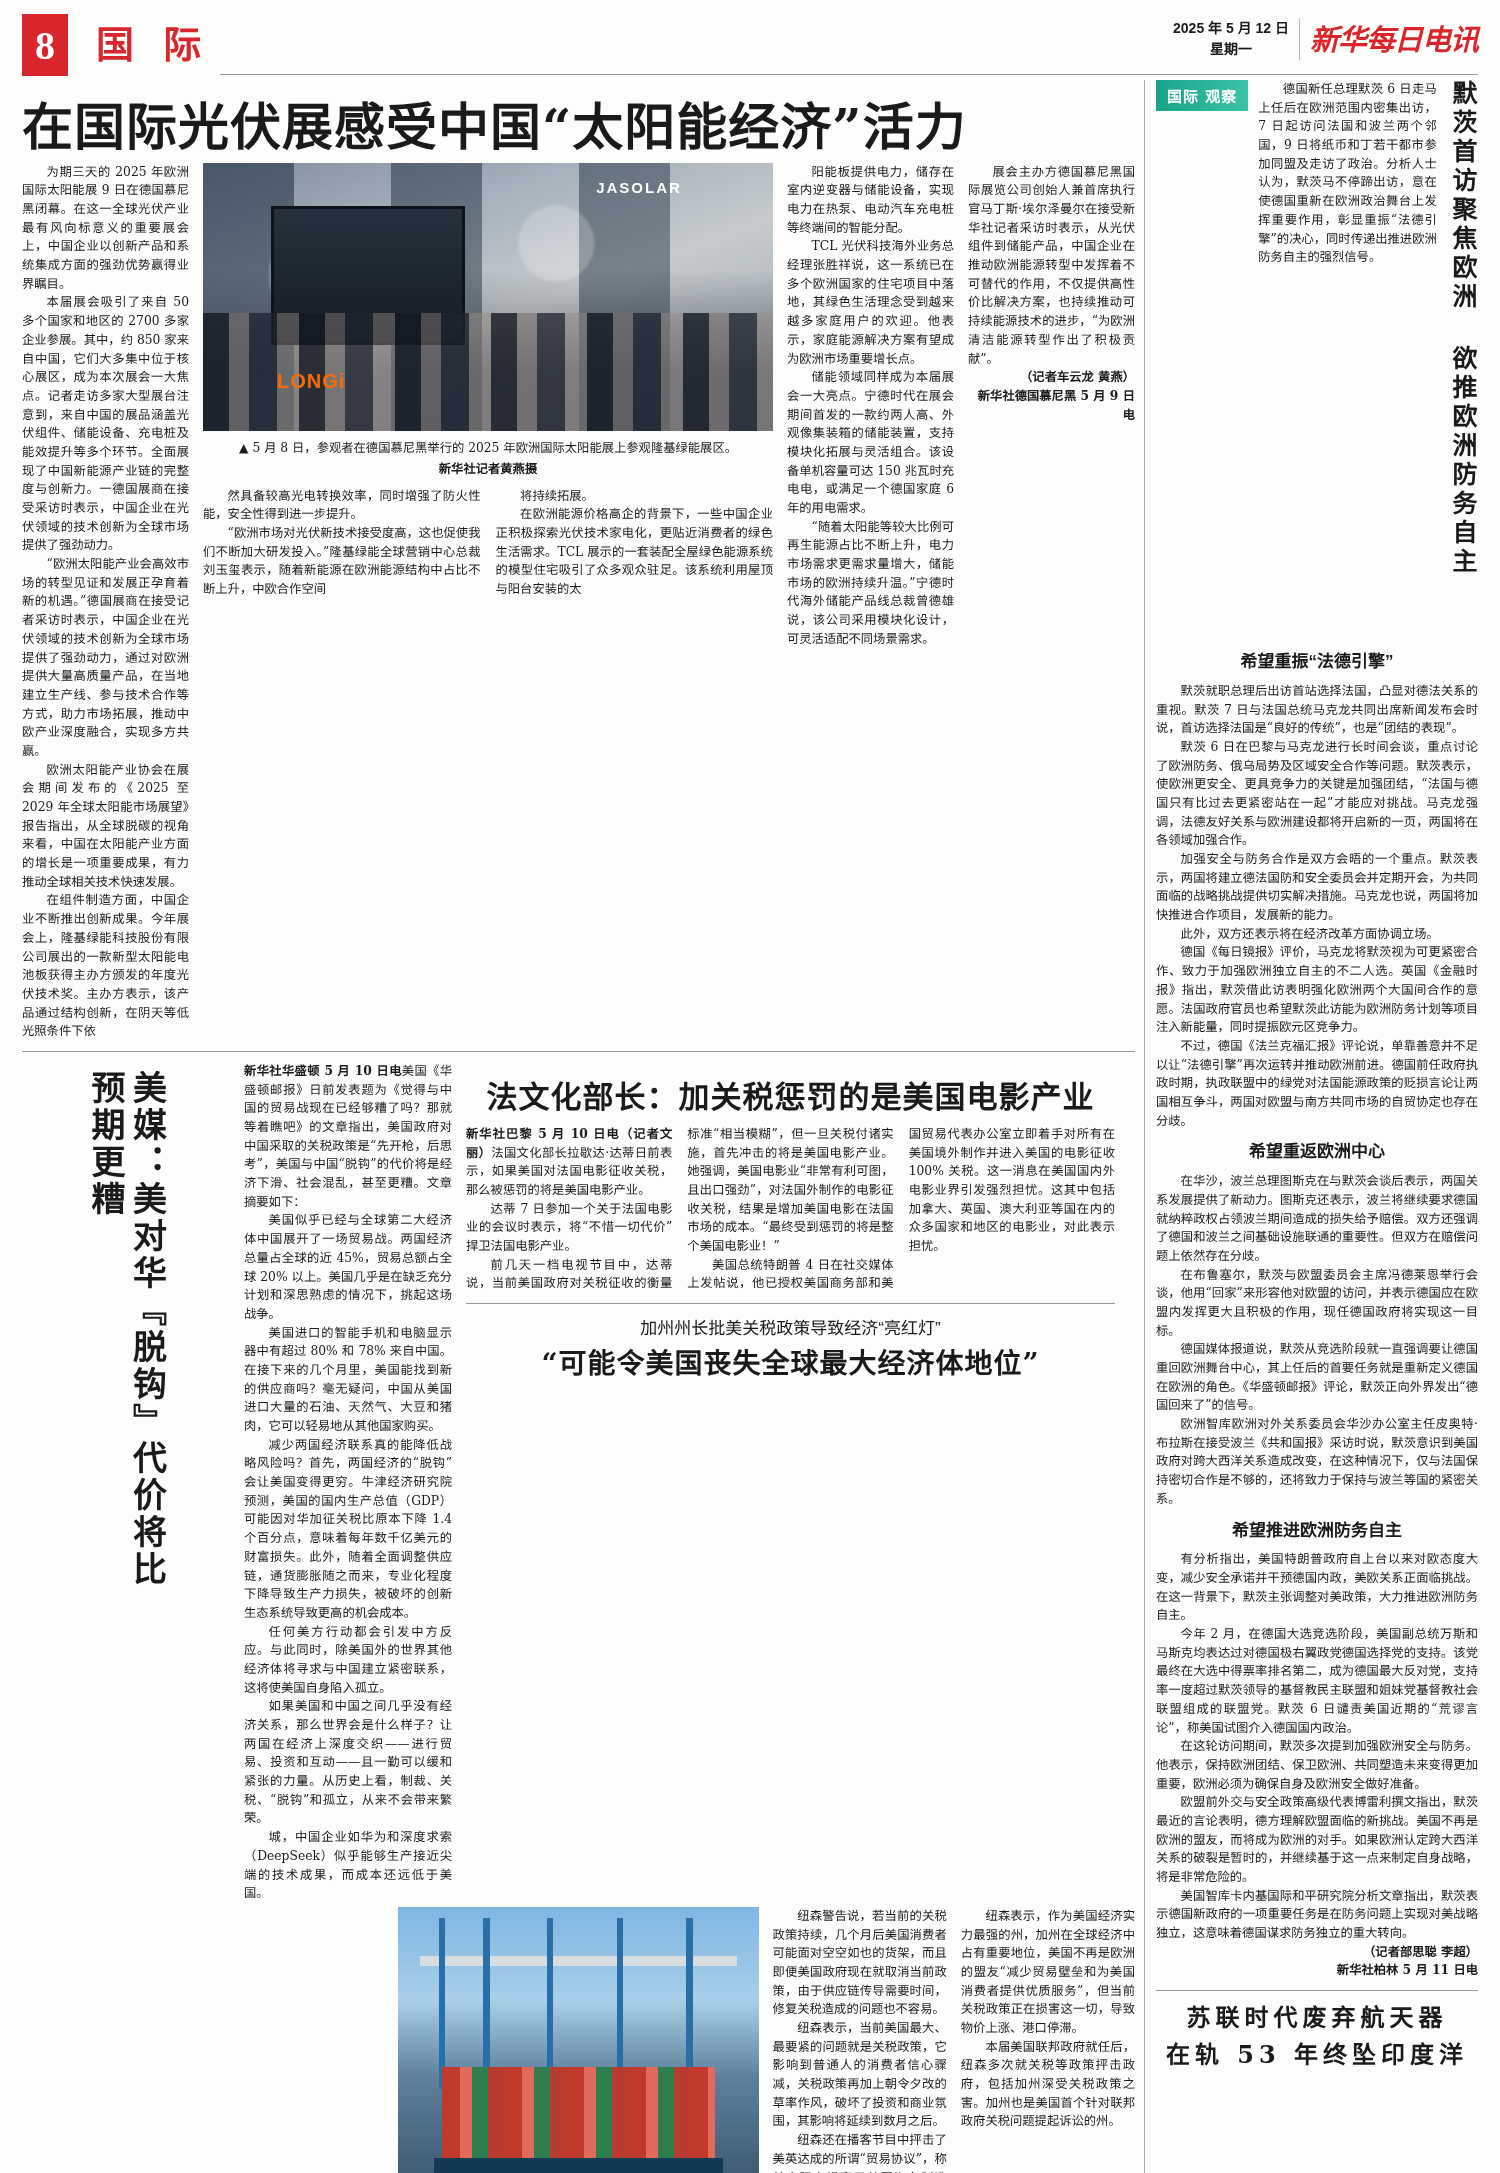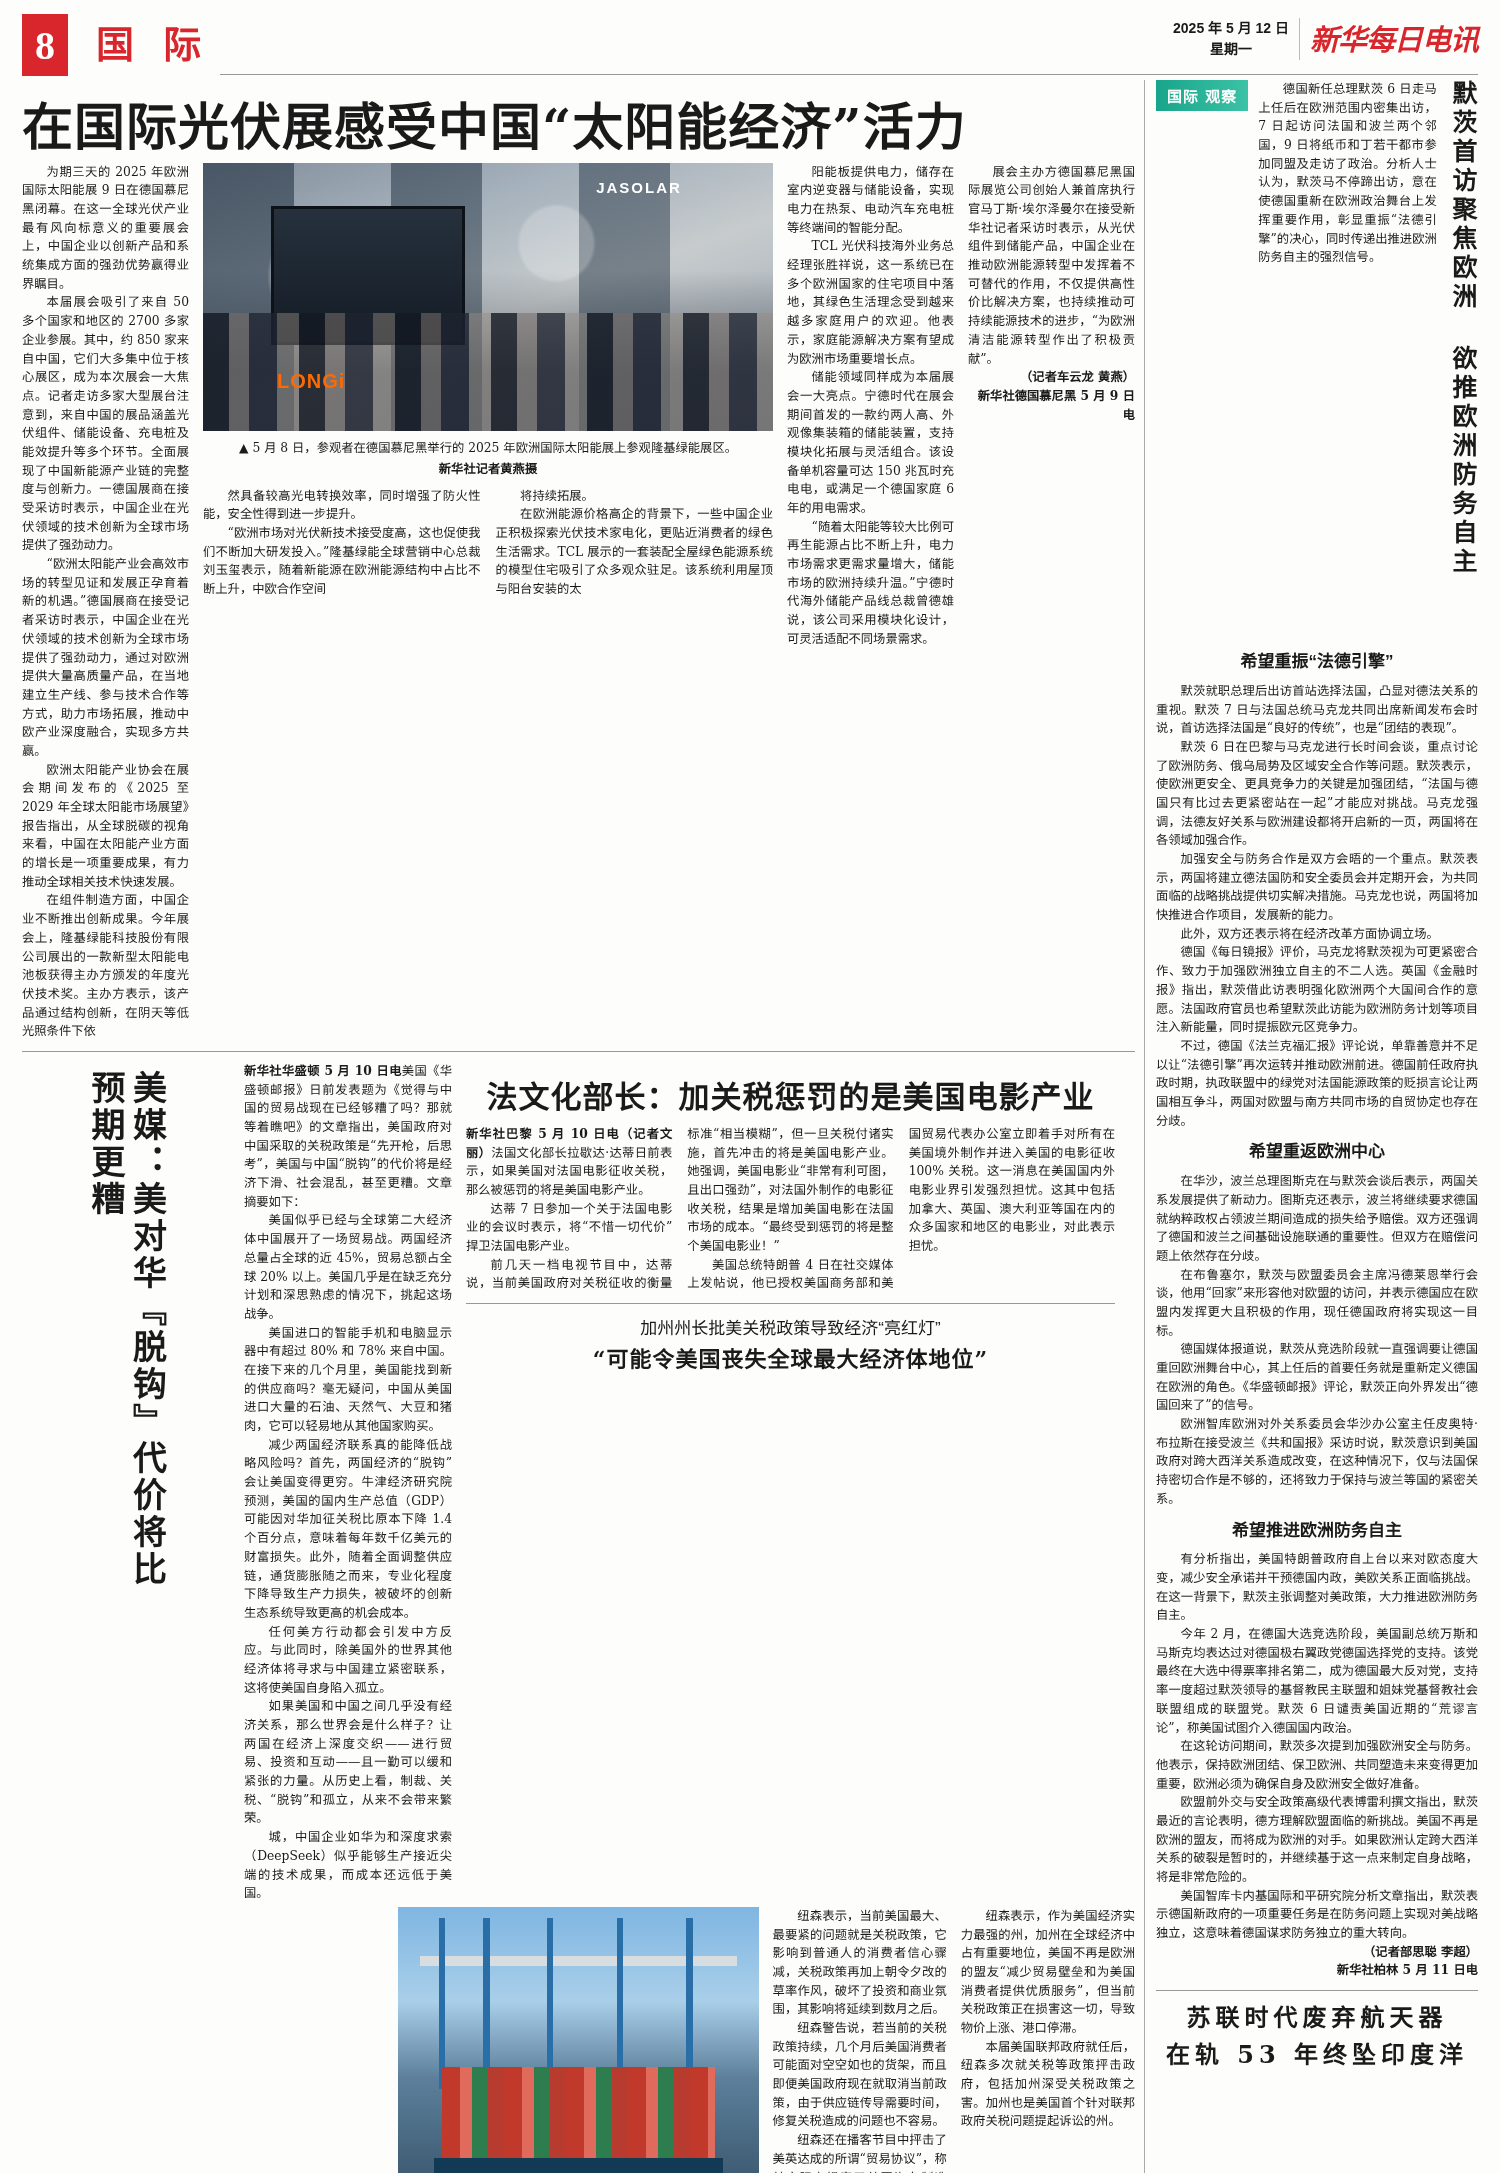--- a/index.html
+++ b/index.html
@@ -222,21 +222,21 @@
   .headline2 {
     font-size: 31px; font-weight:bold; text-align:center;
     font-family:"DejaVu Serif", serif; letter-spacing:1px;
     margin: 10px 0 8px 0;
   }
   .kicker {
     font-size: 17px; text-align:center; font-family:"Liberation Sans",sans-serif;
     margin: 6px 0 2px 0; font-weight: 500;
   }
   .headline3 {
-    font-size: 22px; font-weight:bold; text-align:center;
+    font-size: 28px; font-weight:bold; text-align:center;
     font-family:"DejaVu Serif", serif; letter-spacing:1px; margin: 2px 0 10px 0;
   }
   .headline-sm2 {
     font-size: 24px; font-weight:bold; text-align:center;
     font-family:"DejaVu Serif", serif; letter-spacing: 5px; line-height:1.45;
     margin: 10px 0 8px 0;
   }
   .bold-lead { font-weight:bold; }
   .sign { text-align:right; font-weight:bold; font-size:12.3px; }
 </style>
@@ -349,22 +349,22 @@
         <div style="width:208px;" class="coltext"></div>
         <div style="width:430px;">
           <div class="photo port" style="height:276px;">
             <div class="crane"></div>
             <div class="ship"></div>
             <div class="hull"></div>
           </div>
 
         </div>
         <div style="width:208px;" class="coltext">
+          <p>纽森警告说，若当前的关税政策持续，几个月后美国消费者可能面对空空如也的货架，而且即便美国政府现在就取消当前政策，由于供应链传导需要时间，修复关税造成的问题也不容易。</p>
           <p>纽森表示，当前美国最大、最要紧的问题就是关税政策，它影响到普通人的消费者信心骤减，关税政策再加上朝令夕改的草率作风，破坏了投资和商业氛围，其影响将延续到数月之后。</p>
-          <p>纽森警告说，若当前的关税政策持续，几个月后美国消费者可能面对空空如也的货架，而且即便美国政府现在就取消当前政策，由于供应链传导需要时间，修复关税造成的问题也不容易。</p>
           <p>纽森还在播客节目中抨击了美英达成的所谓“贸易协议”，称其实际上损害了美国汽车制造业，因而遭到美三大汽车公司反对。</p>
         </div>
         <div style="width:208px;" class="coltext">
           <p>纽森表示，作为美国经济实力最强的州，加州在全球经济中占有重要地位，美国不再是欧洲的盟友“减少贸易壁垒和为美国消费者提供优质服务”，但当前关税政策正在损害这一切，导致物价上涨、港口停滞。</p>
           <p>本届美国联邦政府就任后，纽森多次就关税等政策抨击政府，包括加州深受关税政策之害。加州也是美国首个针对联邦政府关税问题提起诉讼的州。</p>
         </div>
       </div>
 
     </div>
 

